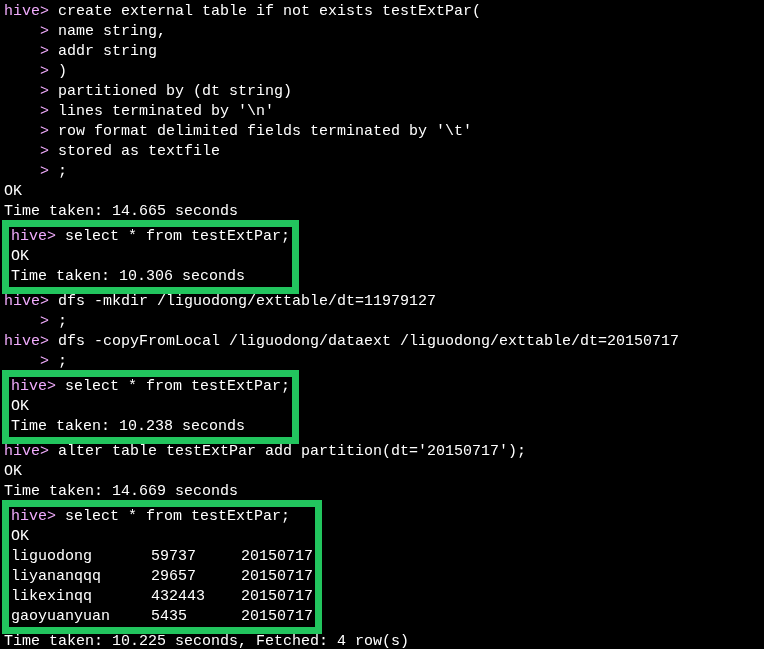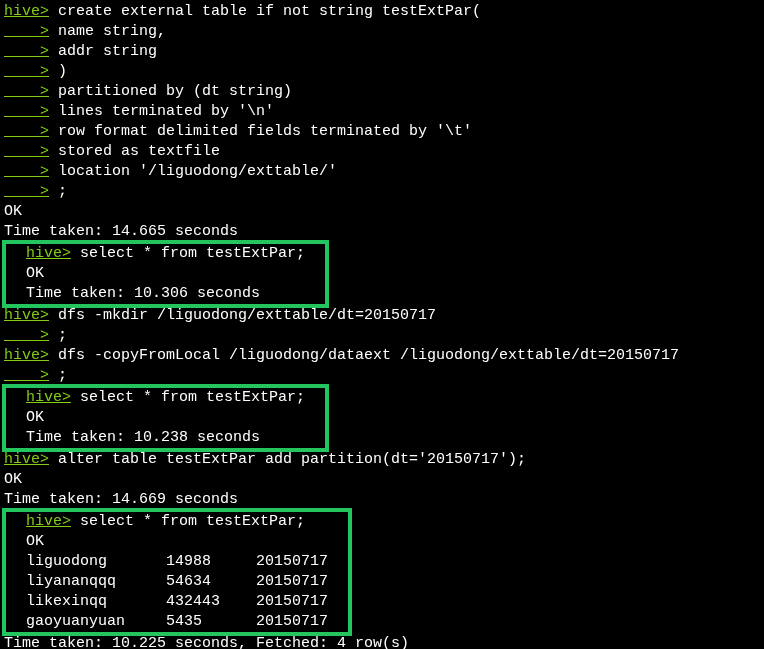--- a/index.html
+++ b/index.html
@@ -15,61 +15,60 @@
     overflow: hidden;
   }
   .terminal {
     padding: 2px 4px;
     box-sizing: border-box;
   }
   .line {
     white-space: pre;
     min-height: 20px;
   }
-  .prompt { color: #84cc16; text-decoration: underline; }
+  .prompt { color: #f0abfc; }
   .cmd    { color: #ffffff; }
   .box {
-    border: 4px solid #22c55e;
+    border: 7px solid #22c55e;
     display: inline-block;
-    padding: 0 20px;
+    padding: 0 2px;
     margin: -2px -2px;
   }
   
   .c1 { display: inline-block; width: 140px; }
   .c2 { display: inline-block; width: 90px;  }
   .c3 { display: inline-block; }
 </style>
 </head>
 <body>
 
 <div class="terminal">
 
   
-  <div class="line"><span class="prompt">hive&gt;</span><span class="cmd"> create external table if not string testExtPar(</span></div>
+  <div class="line"><span class="prompt">hive&gt;</span><span class="cmd"> create external table if not exists testExtPar(</span></div>
   <div class="line"><span class="prompt">    &gt;</span><span class="cmd"> name string,</span></div>
   <div class="line"><span class="prompt">    &gt;</span><span class="cmd"> addr string</span></div>
   <div class="line"><span class="prompt">    &gt;</span><span class="cmd"> )</span></div>
   <div class="line"><span class="prompt">    &gt;</span><span class="cmd"> partitioned by (dt string)</span></div>
   <div class="line"><span class="prompt">    &gt;</span><span class="cmd"> lines terminated by '\n'</span></div>
   <div class="line"><span class="prompt">    &gt;</span><span class="cmd"> row format delimited fields terminated by '\t'</span></div>
   <div class="line"><span class="prompt">    &gt;</span><span class="cmd"> stored as textfile</span></div>
-  <div class="line"><span class="prompt">    &gt;</span><span class="cmd"> location '/liguodong/exttable/'</span></div>
   <div class="line"><span class="prompt">    &gt;</span><span class="cmd"> ;</span></div>
   <div class="line">OK</div>
   <div class="line">Time taken: 14.665 seconds</div>
 
   
   <div class="box">
     <div class="line"><span class="prompt">hive&gt;</span><span class="cmd"> select * from testExtPar;</span></div>
     <div class="line">OK</div>
     <div class="line">Time taken: 10.306 seconds</div>
   </div>
 
   
-  <div class="line"><span class="prompt">hive&gt;</span><span class="cmd"> dfs -mkdir /liguodong/exttable/dt=20150717</span></div>
+  <div class="line"><span class="prompt">hive&gt;</span><span class="cmd"> dfs -mkdir /liguodong/exttable/dt=11979127</span></div>
   <div class="line"><span class="prompt">    &gt;</span><span class="cmd"> ;</span></div>
 
   
   <div class="line"><span class="prompt">hive&gt;</span><span class="cmd"> dfs -copyFromLocal /liguodong/dataext /liguodong/exttable/dt=20150717</span></div>
   <div class="line"><span class="prompt">    &gt;</span><span class="cmd"> ;</span></div>
 
   
   <div class="box">
     <div class="line"><span class="prompt">hive&gt;</span><span class="cmd"> select * from testExtPar;</span></div>
     <div class="line">OK</div>
@@ -78,21 +77,21 @@
 
   
   <div class="line"><span class="prompt">hive&gt;</span><span class="cmd"> alter table testExtPar add partition(dt='20150717');</span></div>
   <div class="line">OK</div>
   <div class="line">Time taken: 14.669 seconds</div>
 
   
   <div class="box">
     <div class="line"><span class="prompt">hive&gt;</span><span class="cmd"> select * from testExtPar;</span></div>
     <div class="line">OK</div>
-    <div class="line"><span class="c1">liguodong</span><span class="c2">14988</span><span class="c3">20150717</span></div>
-    <div class="line"><span class="c1">liyananqqq</span><span class="c2">54634</span><span class="c3">20150717</span></div>
+    <div class="line"><span class="c1">liguodong</span><span class="c2">59737</span><span class="c3">20150717</span></div>
+    <div class="line"><span class="c1">liyananqqq</span><span class="c2">29657</span><span class="c3">20150717</span></div>
     <div class="line"><span class="c1">likexinqq</span><span class="c2">432443</span><span class="c3">20150717</span></div>
     <div class="line"><span class="c1">gaoyuanyuan</span><span class="c2">5435</span><span class="c3">20150717</span></div>
   </div>
 
   <div class="line">Time taken: 10.225 seconds, Fetched: 4 row(s)</div>
 
 </div>
 
 </body></html>

